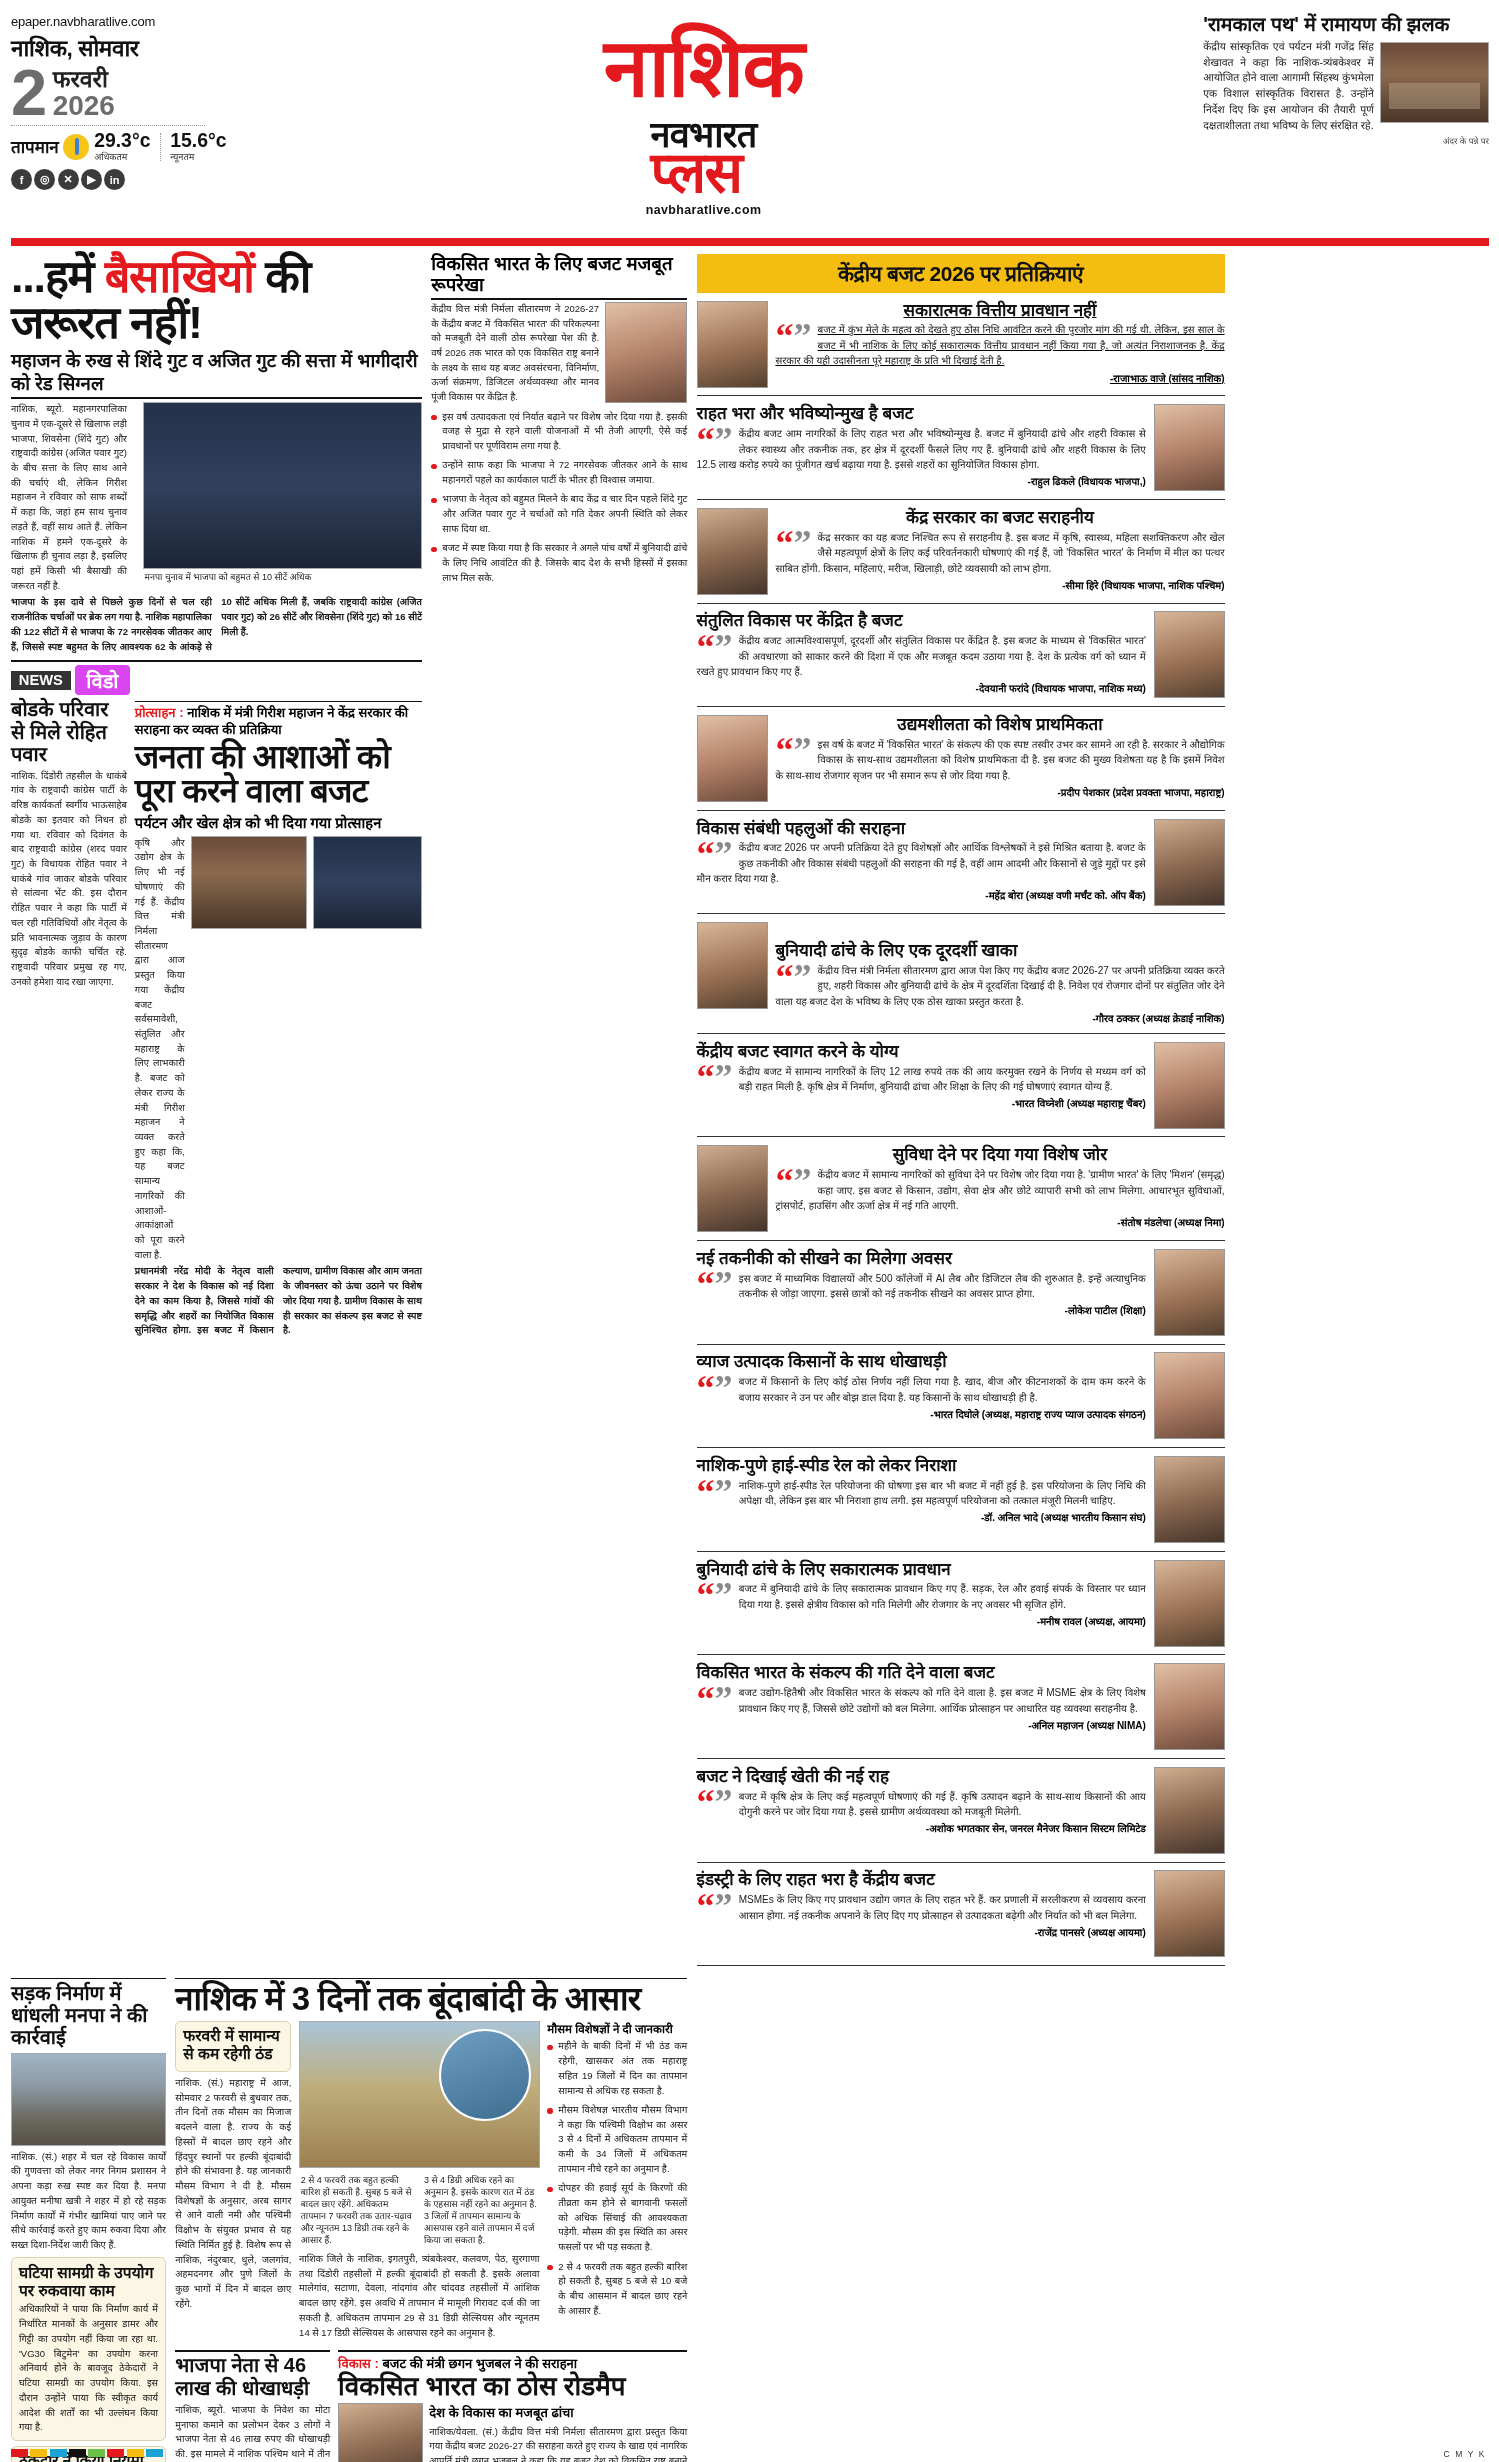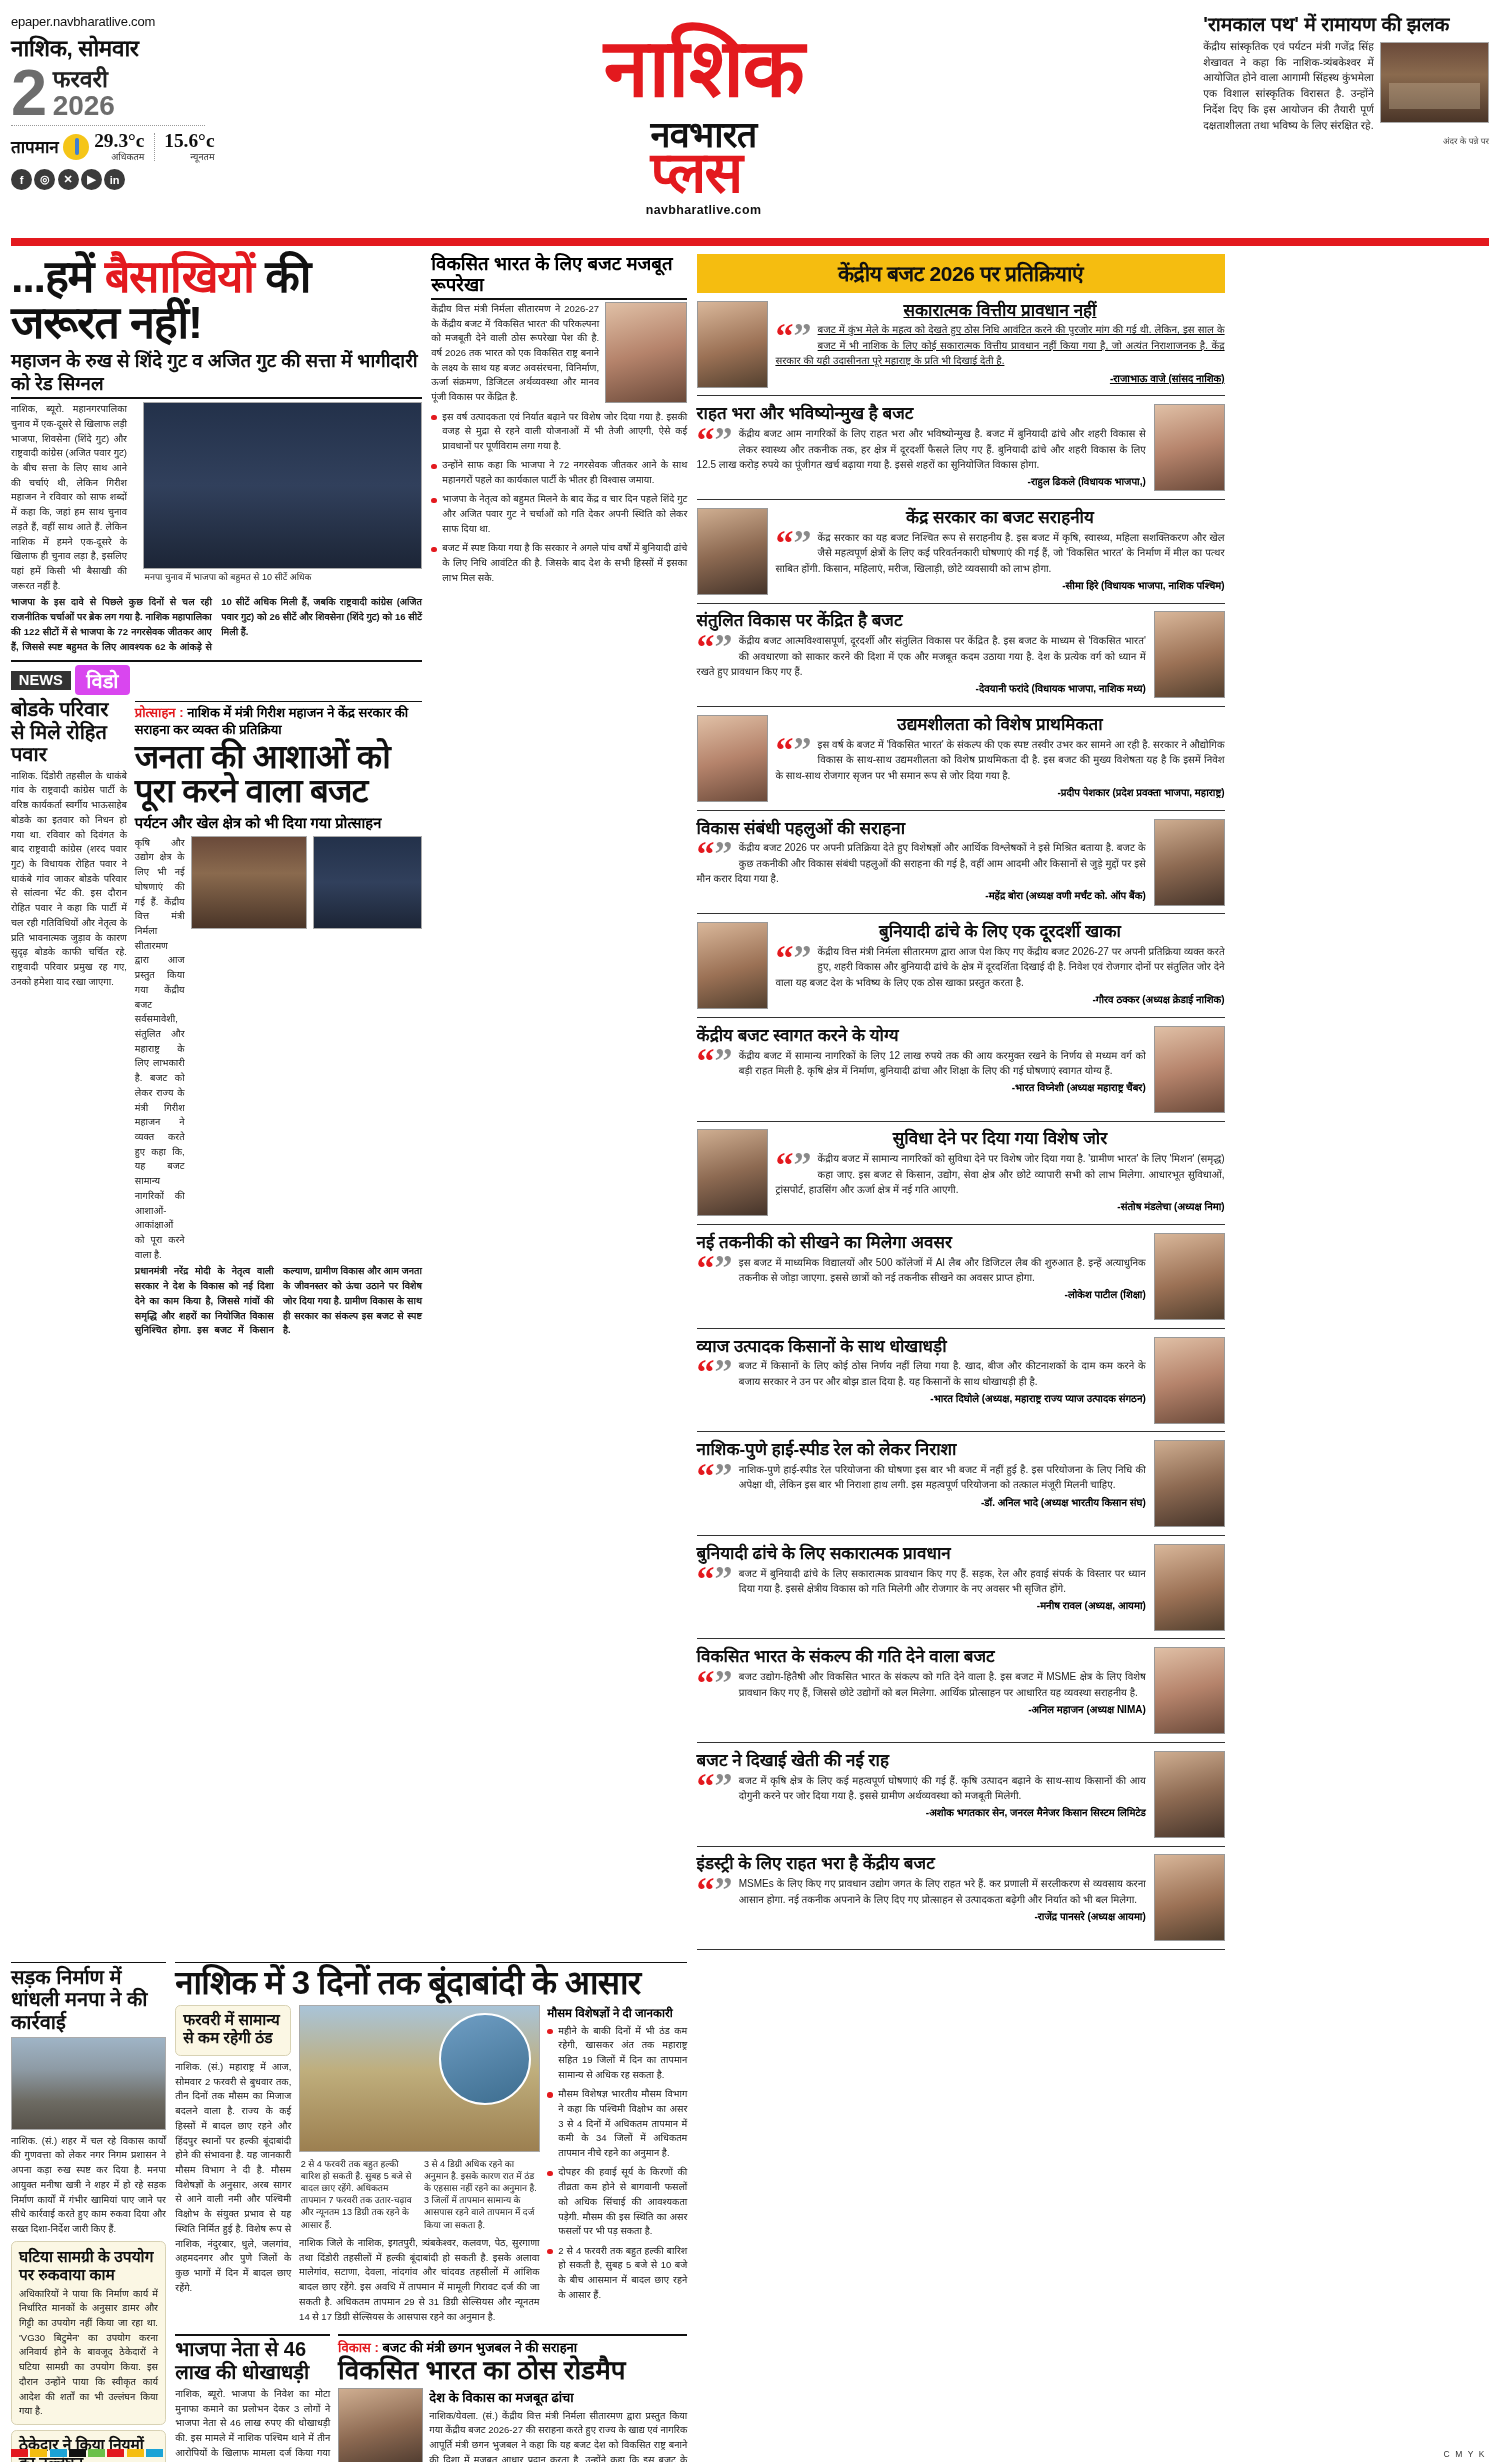--- a/index.html
+++ b/index.html
@@ -23,21 +23,21 @@
   .datewrap   { display:flex; align-items:flex-start; margin-top:1.6px; }
   .bigday     { font-size:65px; line-height:.85; font-weight:bold; color:#6d6d6d; letter-spacing:-2.3px;}
   .dmwrap     { margin-left:7.8px; padding-top:3.1px;}
   .month      { font-size:23px; font-weight:bold; color:#222; line-height:1;}
   .year       { font-size:28px; font-weight:bold; color:#6d6d6d; line-height:1.05;}
   .dotrule    { border-top:1.6px dotted #999; margin:4.7px 0 4.7px 0; width:194px;}
   .temprow    { display:flex; align-items:center; gap:4.7px; }
   .temp-label { font-size:17px; font-weight:bold; color:#111;}
   .sunicon    { width:26px;height:26px;border-radius:50%;background:#f5c518; position:relative; flex:none;}
   .sunicon:after{content:"";position:absolute;left:11.6px;top:3.9px;width:3.9px;height:17px;border-radius:2.3px;background:#3f7fd0;}
-  .tcell      { text-align:right;font-family:Liberation Serif, serif; }
+  .tcell      { text-align:left; }
   .tval       { font-size:19.4px; font-weight:bold; color:#111; line-height:1;}
   .tsub       { font-size:9.3px; color:#333; }
   .tdiv       { border-left:1.6px dotted #999; height:28px; margin:0 4.7px;}
   .social     { display:flex; gap:2.3px; margin-top:6.2px;}
   .sicon      { width:21px;height:21px;border-radius:50%;background:#3b3b3b;color:#fff;font-size:11px;
                 display:flex;align-items:center;justify-content:center;font-weight:bold;}
 
   .logo-line { display:flex; align-items:center; justify-content:center; gap:11px;flex-direction:column;}
   .logo-red  { font-size:81px; font-weight:bold; color:#e3191e; line-height:.95; letter-spacing:-1.6px;}
   .logo-blk  { display:flex; flex-direction:column; line-height:.92;}
@@ -304,21 +304,21 @@
             <div style="flex: 1 1 0%;">
               <div class="qb-title" style="text-align: left;">विकास संबंधी पहलुओं की सराहना</div>
               <div class="qb-body"><span class="qmark">“<span>”</span></span><span>केंद्रीय बजट 2026 पर अपनी प्रतिक्रिया देते हुए विशेषज्ञों और आर्थिक विश्लेषकों ने इसे मिश्रित बताया है. बजट के कुछ तकनीकी और विकास संबंधी पहलुओं की सराहना की गई है, वहीं आम आदमी और किसानों से जुड़े मुद्दों पर इसे मौन करार दिया गया है.</span></div>
               <div class="qb-attr" style="text-align: right; font-size: 10px; margin-top: 1.6px;">-महेंद्र बोरा (अध्यक्ष वणी मर्चंट को. ऑप बैंक)</div>
             </div>
             <div class="qphoto portrait f3"></div>
           </div>
           <div class="quoteblock">
             <div class="qphoto portrait f1"></div>
             <div style="flex: 1 1 0%;">
-              <div class="qb-title" style="text-align: center;">बुनियादी ढांचे के लिए एक दूरदर्शी खाका</div>
+              <div class="qb-title" style="text-align: left; margin-top: 19px;">बुनियादी ढांचे के लिए एक दूरदर्शी खाका</div>
               <div class="qb-body"><span class="qmark">“<span>”</span></span><span>केंद्रीय वित्त मंत्री निर्मला सीतारमण द्वारा आज पेश किए गए केंद्रीय बजट 2026-27 पर अपनी प्रतिक्रिया व्यक्त करते हुए, शहरी विकास और बुनियादी ढांचे के क्षेत्र में दूरदर्शिता दिखाई दी है. निवेश एवं रोजगार दोनों पर संतुलित जोर देने वाला यह बजट देश के भविष्य के लिए एक ठोस खाका प्रस्तुत करता है.</span></div>
               <div class="qb-attr" style="text-align: right; font-size: 10px; margin-top: 1.6px;">-गौरव ठक्कर (अध्यक्ष क्रेडाई नाशिक)</div>
             </div>
           </div>
           <div class="quoteblock">
             <div style="flex: 1 1 0%;">
               <div class="qb-title" style="text-align: left;">केंद्रीय बजट स्वागत करने के योग्य</div>
               <div class="qb-body"><span class="qmark">“<span>”</span></span><span>केंद्रीय बजट में सामान्य नागरिकों के लिए 12 लाख रुपये तक की आय करमुक्त रखने के निर्णय से मध्यम वर्ग को बड़ी राहत मिली है. कृषि क्षेत्र में निर्माण, बुनियादी ढांचा और शिक्षा के लिए की गई घोषणाएं स्वागत योग्य हैं.</span></div>
               <div class="qb-attr" style="text-align: right; font-size: 10px; margin-top: 1.6px;">-भारत विघ्नेशी (अध्यक्ष महाराष्ट्र चैंबर)</div>
             </div>

